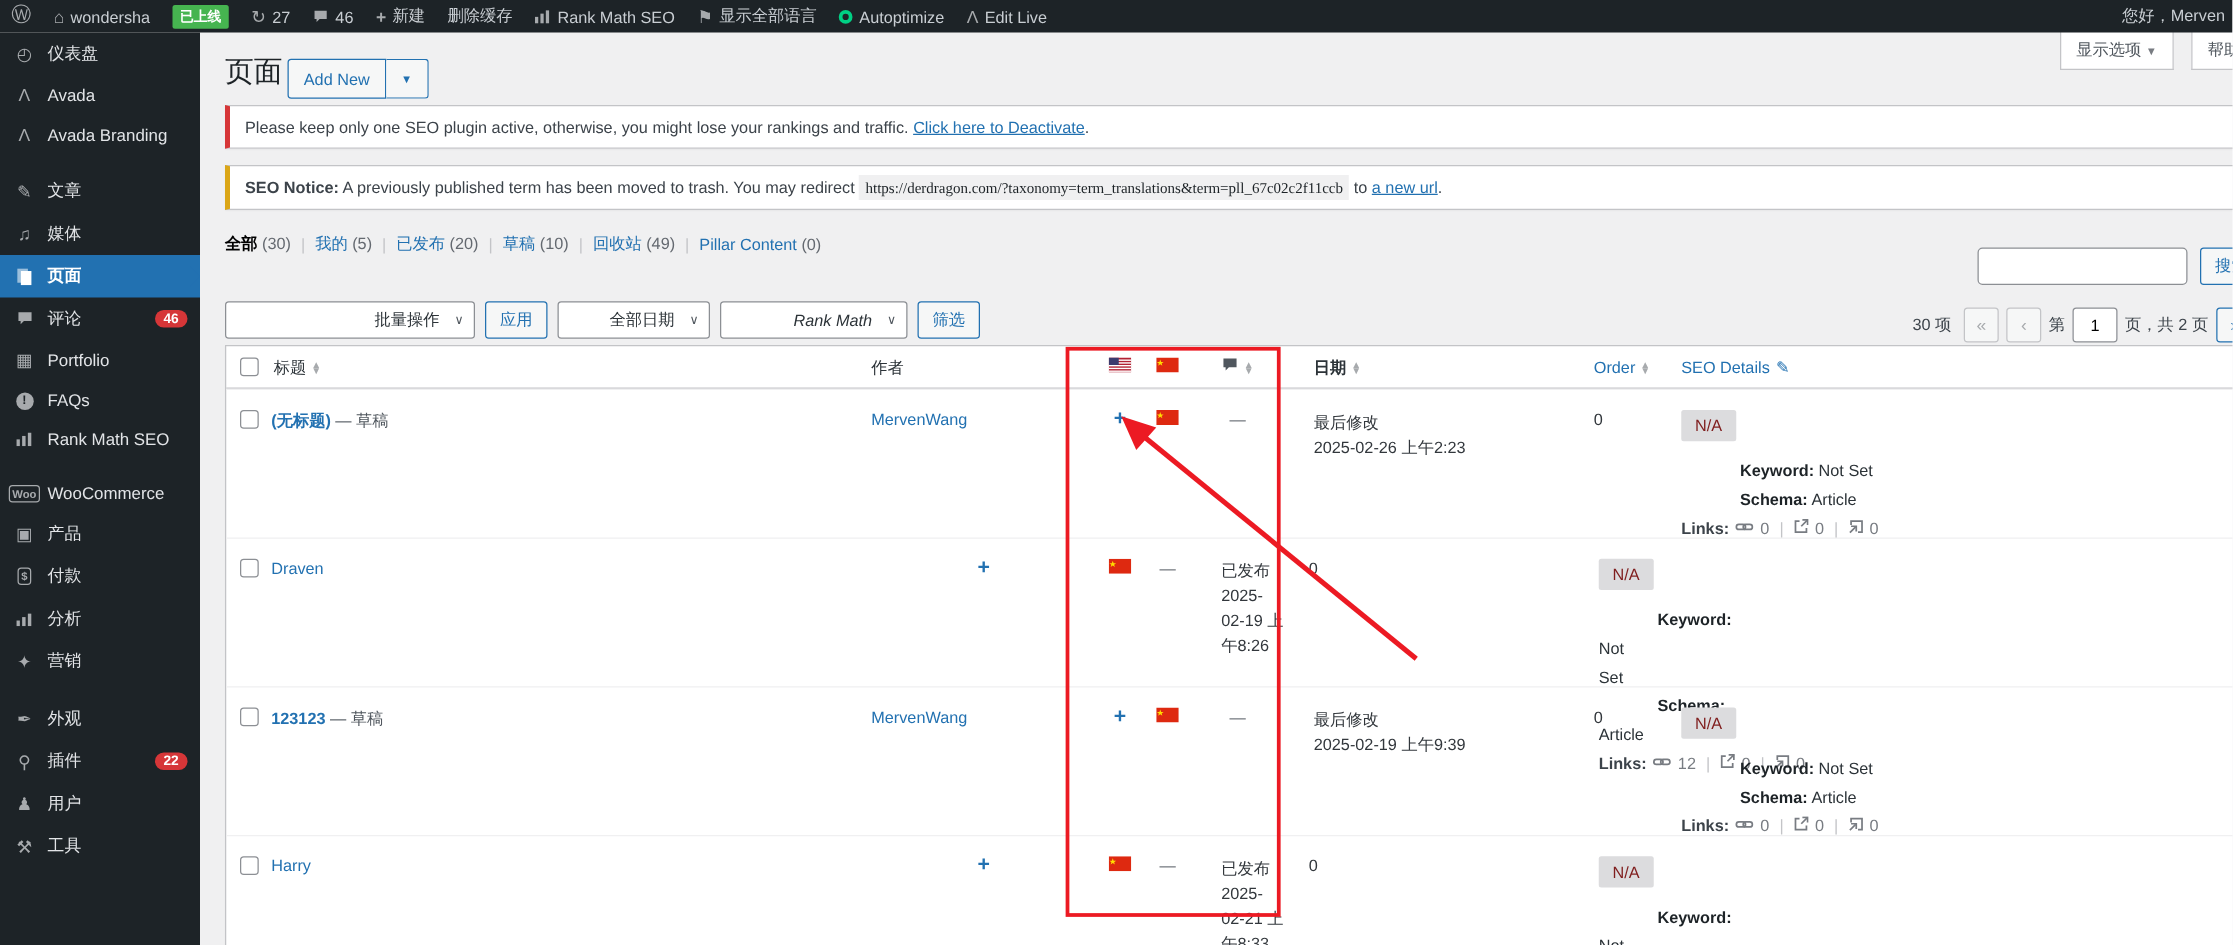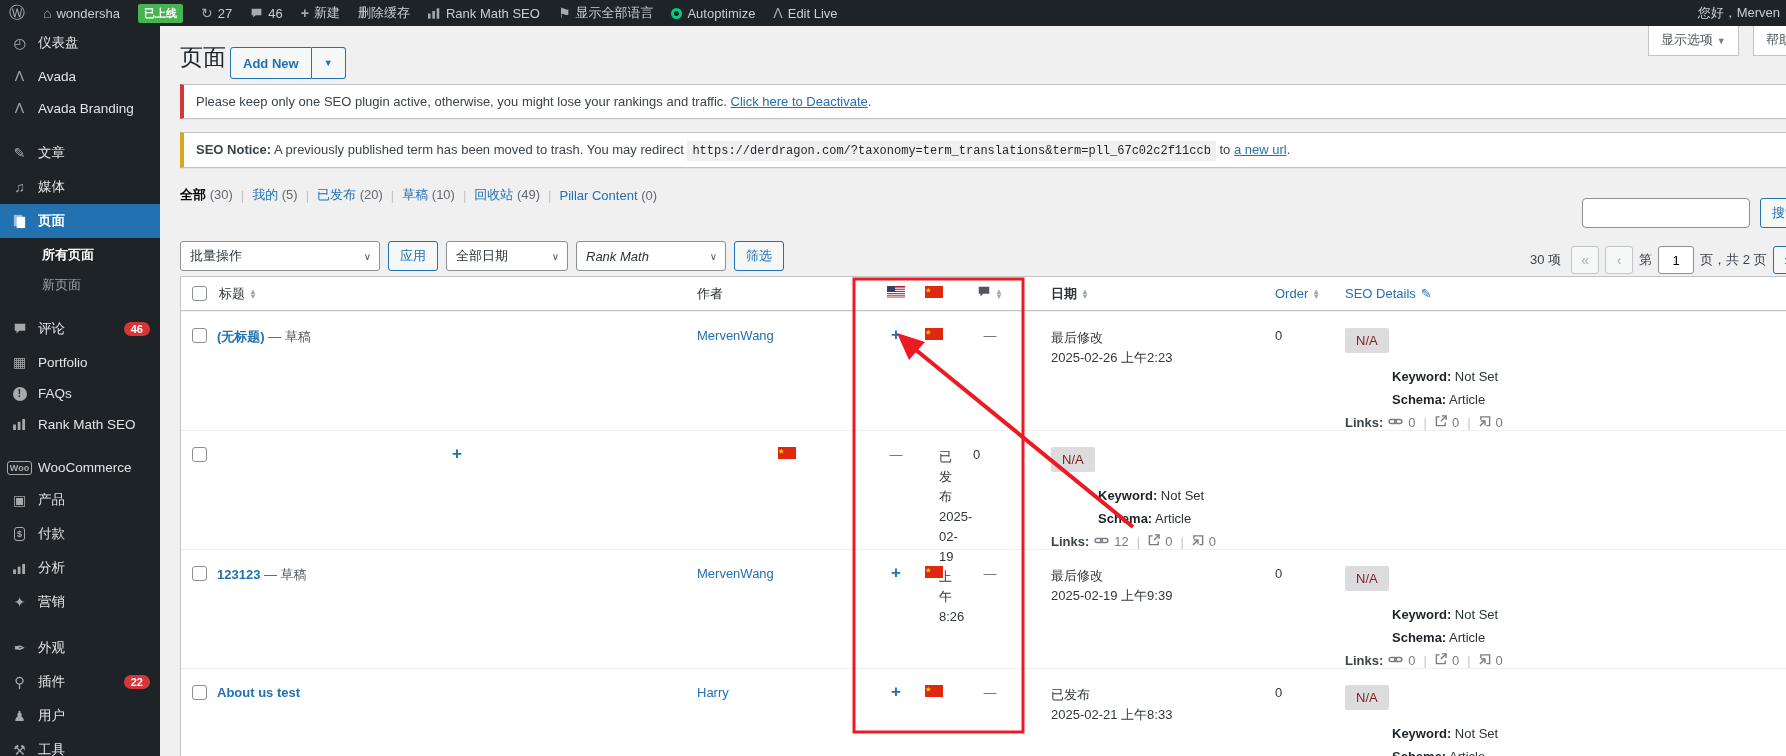--- a/index.html
+++ b/index.html
@@ -57,32 +57,32 @@
     padding:6px 12px; color:#50575e; cursor:pointer; font-size:13px;
   }
   #screen-options-tab { left:1488px; } #help-tab { left:1593px; width:80px; }
 
   .page-title { left:20px; top:16px; font-size:23px; font-weight:400; color:#1d2327; }
   .addnew { left:70px; top:21px; display:flex; height:32px; }
   .addnew-main, .addnew-toggle {
     border:1px solid #2271b1; color:#2271b1; background:#f6f7f7; display:flex; align-items:center;
     padding:0 12px; font-size:13px; cursor:pointer;
   }
-  .addnew-main { border-radius:3px 0 0 3px; font-weight:bold;text-align:center; }
+  .addnew-main { border-radius:3px 0 0 3px; font-weight:normal;text-align:center; }
   .addnew-toggle { border-left:none; border-radius:0 3px 3px 0; font-size:9px; }
 
   .notice {
     left:20px; width:1660px; background:#fff; border:1px solid #c3c4c7;
     box-shadow:0 1px 1px rgba(0,0,0,.04); padding:9px 12px; font-size:13px; color:#3c434a;
   }
   .notice.error { top:58px; border-left:4px solid #d63638; }
   .notice.warning { top:106px; border-left:4px solid #dba617; }
   .notice a { color:#2271b1; text-decoration:underline; }
   .notice code {
-    font-family:Liberation Mono, monospace; font-size:12px;
+    font-family:Liberation Serif, serif; font-size:12px;
     background:#f0f0f1; padding:3px 5px; color:#1d2327;
   }
 
   .views { left:20px; top:160px; display:flex; align-items:center; gap:8px; font-size:13px; }
   .views a { color:#2271b1; }
   .views .current-view { color:#000; font-weight:bold; }
   .views .cnt { color:#646970; font-weight:normal; }
   .views .sep { color:#c3c4c7; }
 
   .search-input {
@@ -91,21 +91,21 @@
   }
   .btn-outline {
     border:1px solid #2271b1; color:#2271b1; background:#f6f7f7; border-radius:3px;
     height:30px; display:inline-flex; align-items:center; padding:0 11px; font-size:13px; cursor:pointer; white-space:nowrap;
   }
   .search-btn { left:1600px; top:172px; }
 
   .toolbar { left:20px; top:215px; display:flex; align-items:center; gap:8px; }
   .selectbox {
     height:30px; background:#fff; border:1px solid #8c8f94; border-radius:3px;
-    display:inline-flex; align-items:center; justify-content:space-between;
+    display:inline-flex; align-items:center; justify-content:flex-end;
     padding:0 8px 0 9px; font-size:13px; color:#2c3338; cursor:pointer;
   }
   .selectbox .chev { color:#50575e; font-size:10px; margin-left:12px; }
   .sel-bulk { width:200px; } .sel-dates { width:122px; } .sel-rankmath { width:150px;font-style:italic; }
 
   .pagination { left:1370px; top:220px; display:flex; align-items:center; gap:6px; font-size:13px; color:#3c434a; }
   .pg-btn {
     min-width:28px; height:28px; border:1px solid #c3c4c7; background:#f6f7f7; border-radius:3px;
     display:inline-flex; align-items:center; justify-content:center; color:#a7aaad; font-size:14px;
   }
@@ -241,24 +241,20 @@
     <div class="mi active">
     <span class="mi-icon">
         <svg width="15" height="15" viewBox="0 0 16 16">
           <rect x="2" y="1" width="9" height="12" fill="currentColor" opacity=".55"></rect>
           <rect x="5" y="3" width="9" height="12" fill="currentColor"></rect>
         </svg>
       </span>
     <span class="mi-label">页面</span>
 
   </div>
-    <div class="submenu">
-      <div class="smi current"><span>所有页面</span></div>
-      <div class="smi"><span>新页面</span></div>
-    </div>
     <div class="mi">
     <span class="mi-icon">
         <svg width="14" height="14" viewBox="0 0 16 16">
           <path d="M2 2h12v8H7l-3 3v-3H2z" fill="currentColor"></path>
         </svg>
       </span>
     <span class="mi-label">评论</span>
     <span class="mi-badge">46</span>
   </div>
     <div class="mi">
@@ -549,20 +545,21 @@
                   </g>
                 </svg></span>
         <span class="lc">0</span>
       </div>
     </div>
   </div>
   <div class="tgrid trow">
     <div class="td-cb">
             <span class="cb"></span>
           </div>
+    <div class="td-author"><a href="#">Draven</a></div>
     <div class="td-flag"><span class="plus">+</span></div>
     <div class="td-flag"><span><svg width="18" height="12" viewBox="0 0 18 12">
                 <rect width="18" height="12" fill="#de2910"></rect>
                 <path d="M3.2 1.6 L3.9 3.5 5.9 3.5 4.3 4.7 4.9 6.6 3.2 5.4 1.5 6.6 2.1 4.7 0.5 3.5 2.5 3.5 Z" fill="#ffde00"></path>
               </svg></span></div>
     <div class="td-comments">—</div>
     <div class="td-date">
       <div>已发布</div>
       <div>2025-02-19 上午8:26</div>
     </div>
@@ -651,23 +648,20 @@
                   </g>
                 </svg></span>
         <span class="lc">0</span>
       </div>
     </div>
   </div>
   <div class="tgrid trow">
     <div class="td-cb">
             <span class="cb"></span>
           </div>
-    <div class="td-title">
-      <a href="#">About us test</a><span class="suffix"></span>
-    </div>
     <div class="td-author"><a href="#">Harry</a></div>
     <div class="td-flag"><span class="plus">+</span></div>
     <div class="td-flag"><span><svg width="18" height="12" viewBox="0 0 18 12">
                 <rect width="18" height="12" fill="#de2910"></rect>
                 <path d="M3.2 1.6 L3.9 3.5 5.9 3.5 4.3 4.7 4.9 6.6 3.2 5.4 1.5 6.6 2.1 4.7 0.5 3.5 2.5 3.5 Z" fill="#ffde00"></path>
               </svg></span></div>
     <div class="td-comments">—</div>
     <div class="td-date">
       <div>已发布</div>
       <div>2025-02-21 上午8:33</div>

